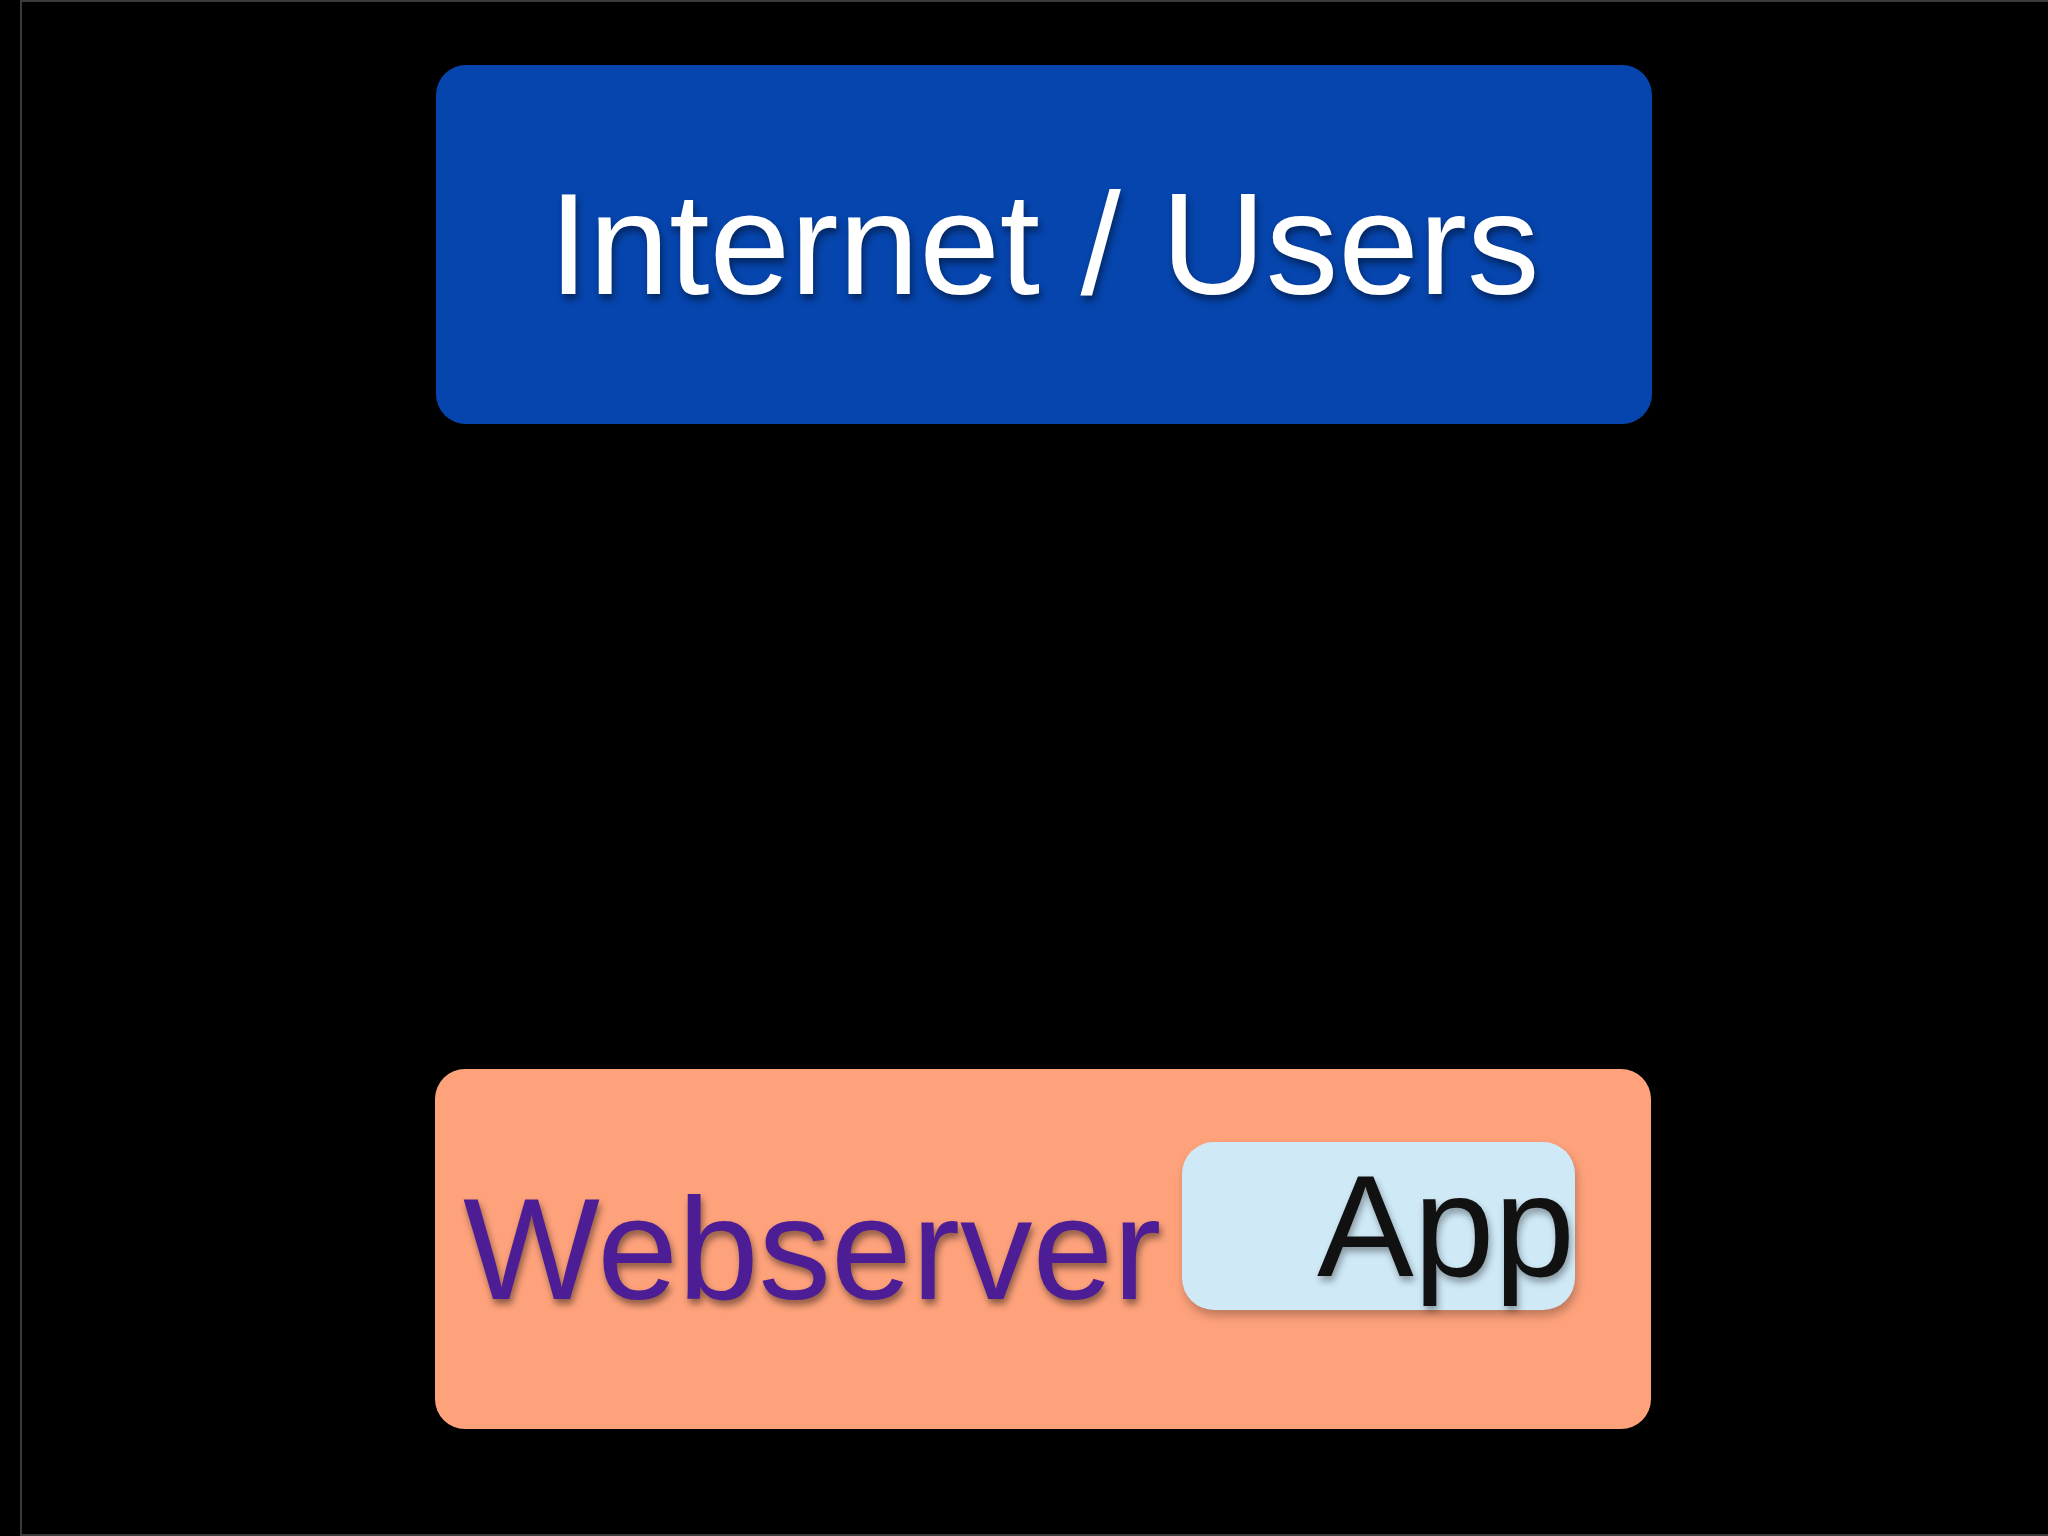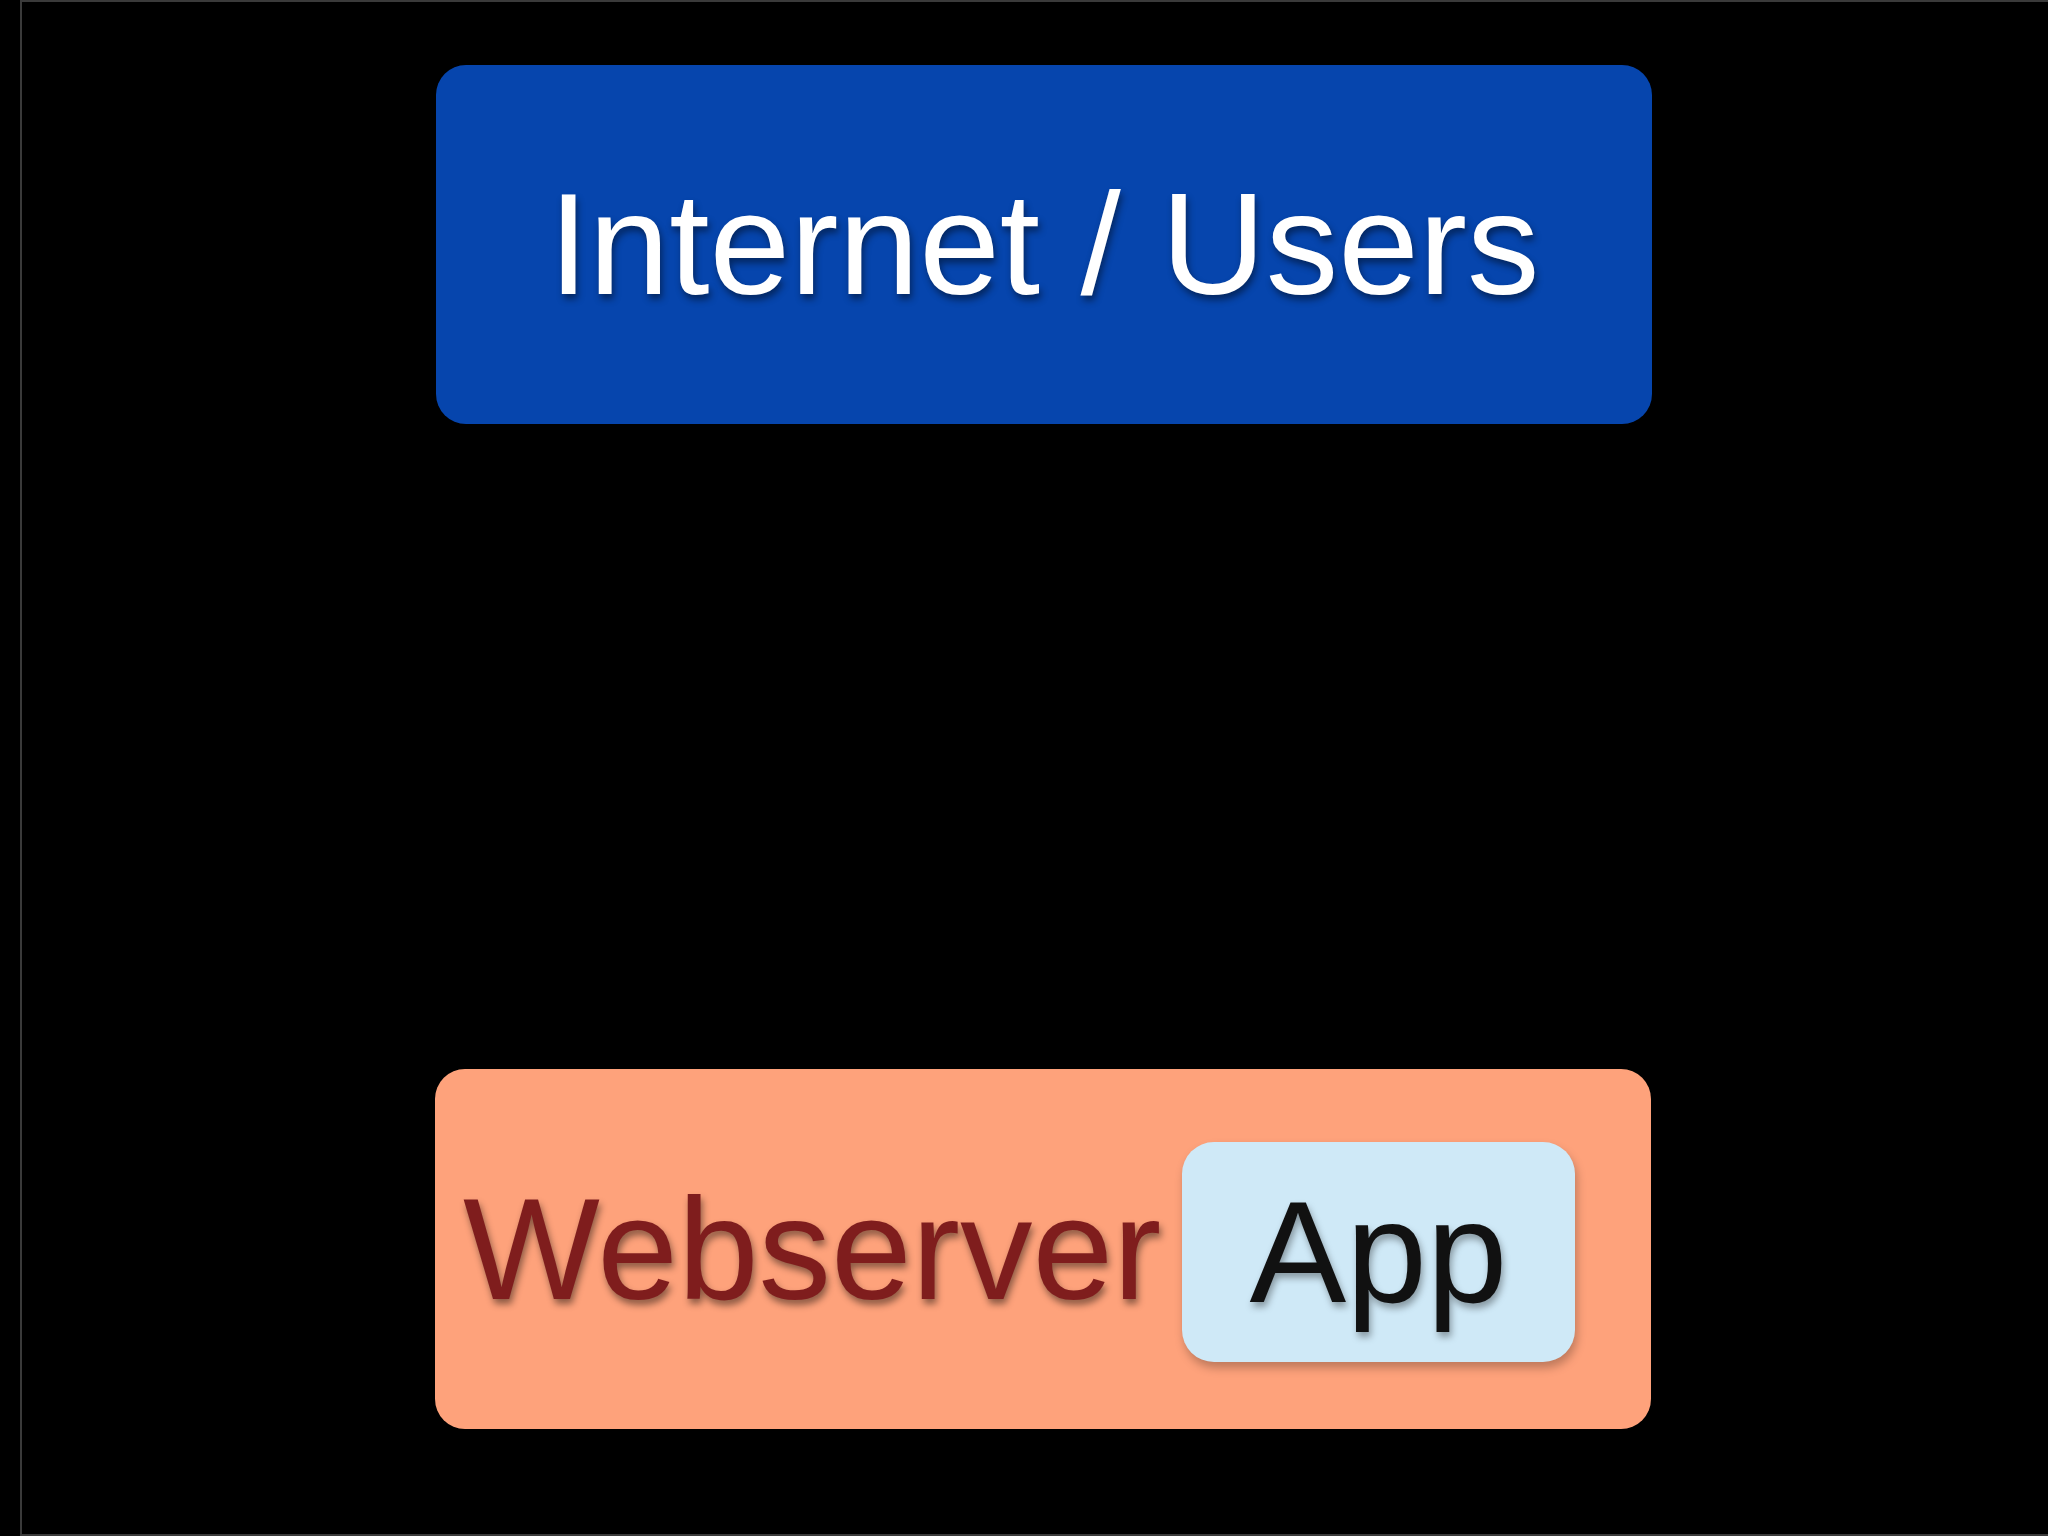--- a/index.html
+++ b/index.html
@@ -38,23 +38,23 @@
     width: 1216px;
     height: 360px;
     justify-content: flex-start;
     padding-left: 28px;
     box-shadow: 3px 6px 12px rgba(0,0,0,0.5);
   }
   .node-app {
     left: 747px;            
     top: 73px;
     width: 393px;
-    height: 220px;
+    height: 168px;
     border-radius: 32px;
-    justify-content: center;
+    justify-content: flex-end;
     box-shadow: 2px 6px 10px rgba(0,0,0,0.25);
   }
   .node-label {
     font-size: 145px;
     line-height: 1;
     white-space: nowrap;
     letter-spacing: 0;
   }
   .label-light {
     text-shadow: 2px 5px 7px rgba(0,0,0,0.45);
@@ -66,20 +66,20 @@
 </head>
 <body>
 
 <div class="stage" style="background: rgb(0, 0, 0); box-shadow: rgb(58, 58, 58) 0px 0px 0px 2px inset;">
 
   <div class="node node-internet" style="background: rgb(6, 69, 173);">
     <span class="node-label label-light" style="color: rgb(255, 255, 255);">Internet / Users</span>
   </div>
 
   <div class="node node-webserver" style="background: rgb(254, 162, 123);">
-    <span class="node-label label-light" style="color: #7f1d1d;">Webserver</span>
+    <span class="node-label label-light" style="color: #4c1d95;">Webserver</span>
 
     <div class="node node-app" style="background: rgb(207, 233, 247);">
       <span class="node-label label-dark" style="color: rgb(17, 17, 17);">App</span>
     </div>
   </div>
 
 </div>
 
 </body></html>

